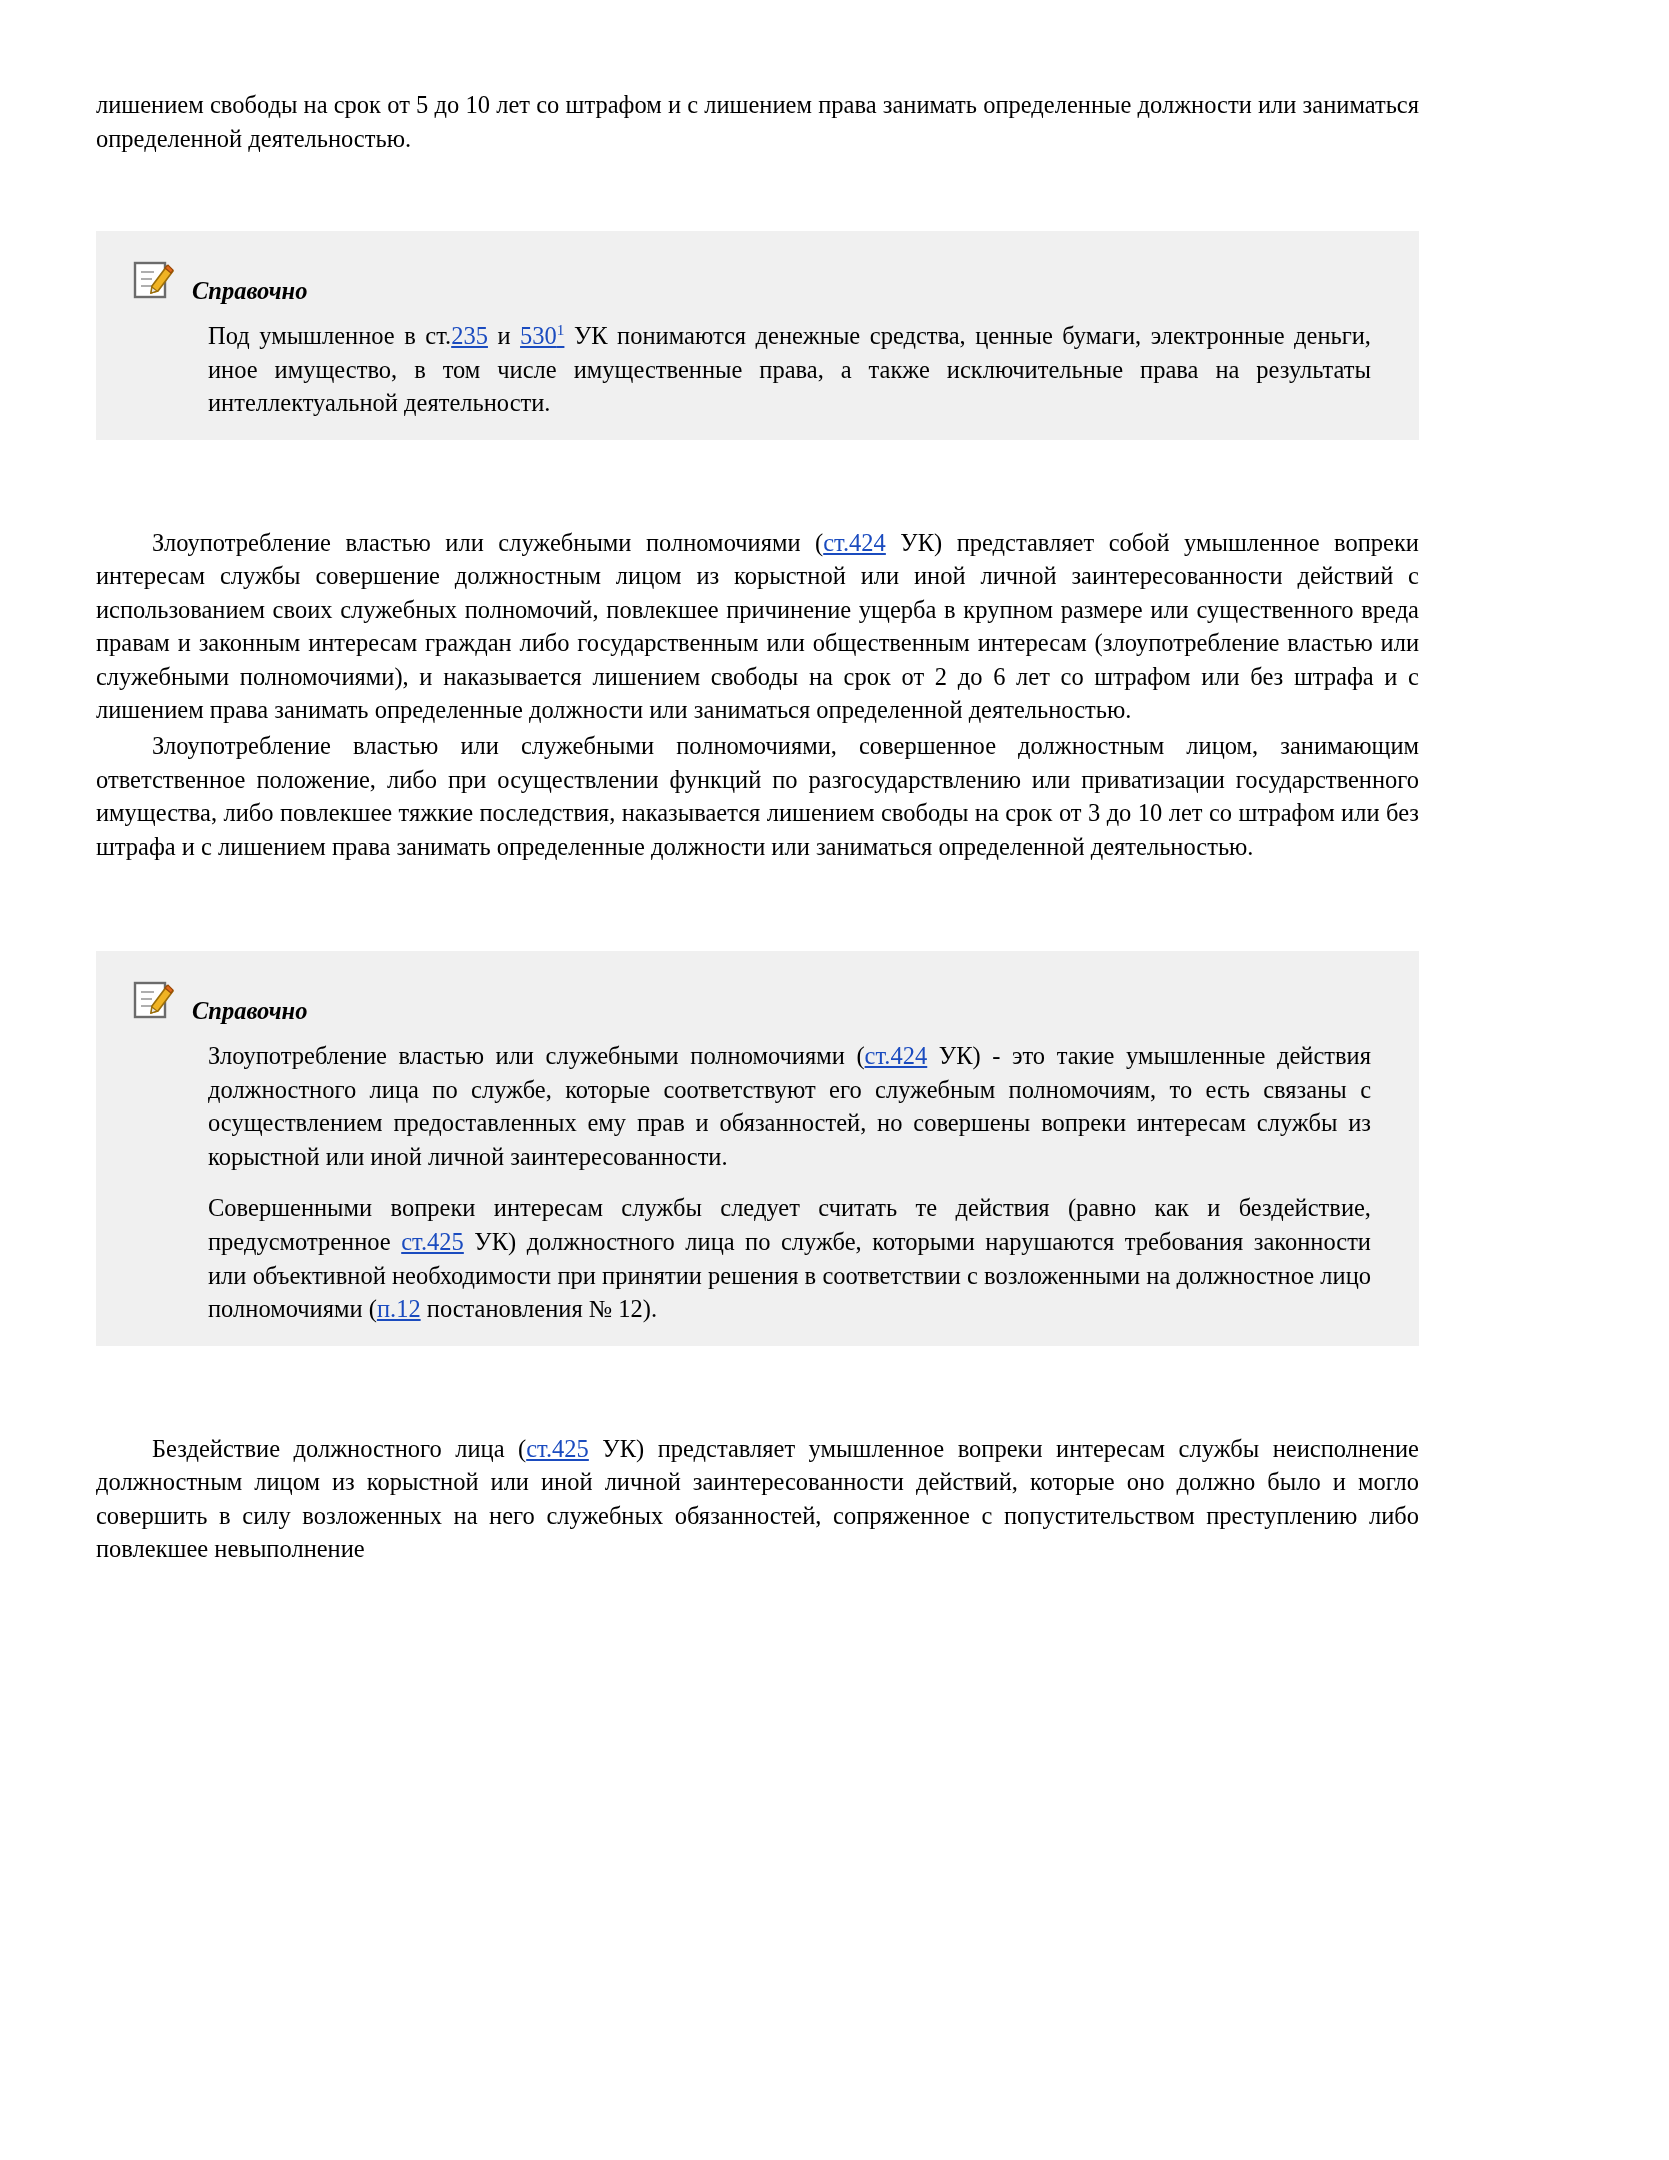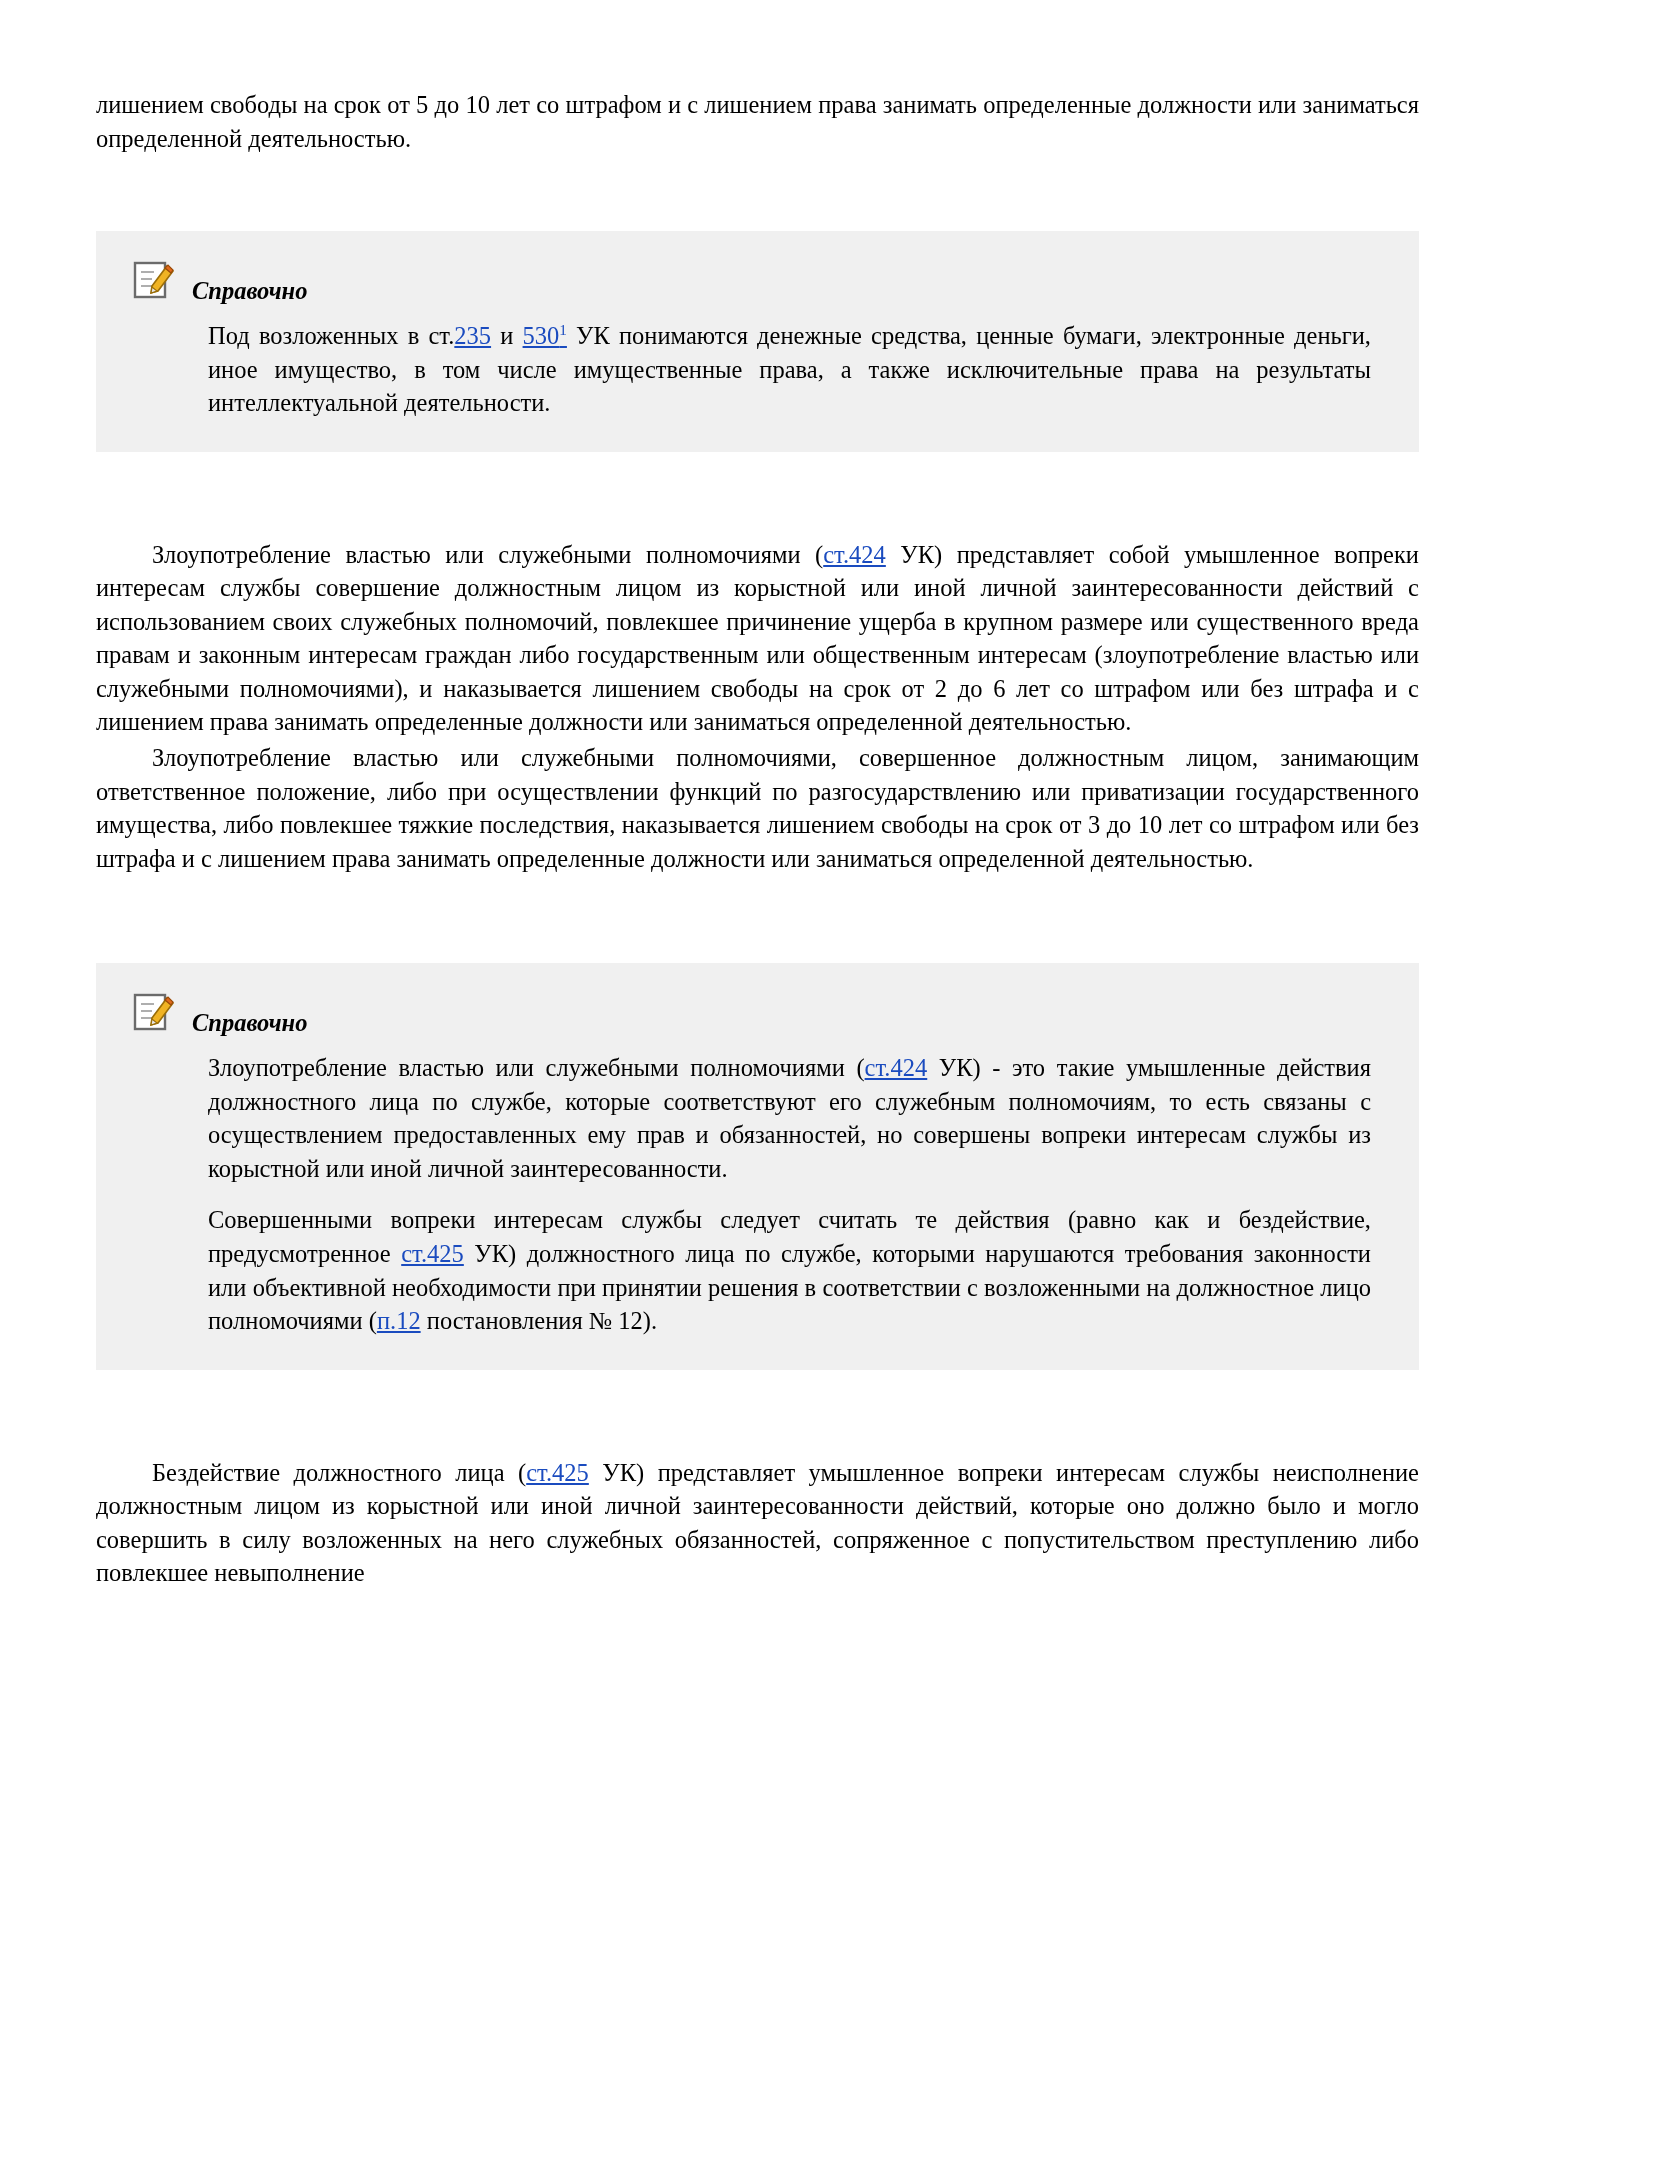--- a/index.html
+++ b/index.html
@@ -32,21 +32,21 @@
   }
   .indent {
     text-indent: 56px;
   }
   .spacer-lg { height: 74px; }
   .spacer-xl { height: 86px; }
 
   
   .refbox {
     background: #f0f0f0;
-    padding: 26px 36px 32px 36px;
+    padding: 26px 36px 20px 36px;
     box-sizing: border-box;
   }
   .ref-head {
     display: flex;
     align-items: flex-start;
     gap: 18px;
     margin-bottom: 12px;
   }
   .ref-icon {
     width: 42px;
@@ -95,21 +95,21 @@
           <polygon points="20,27 35,7 41,12 26,32 19,34" fill="#f0b323" stroke="#9a6d08" stroke-width="1.6"></polygon>
           <polygon points="19,34 20,28 25,32" fill="#e8e8e8" stroke="#9a6d08" stroke-width="1.2"></polygon>
           <polygon points="33,9 39,14 41,11 36,6" fill="#e06a1b" stroke="#9a4a08" stroke-width="1.2"></polygon>
         </svg>
       </span>
       <div class="ref-title">Справочно</div>
     </div>
 
 
     <p>
-      <span>Под возложенных в ст.</span><a class="lnk" href="#">235</a><span> и </span><a class="lnk" href="#"><span>530</span><sup>1</sup></a><span> УК понимаются денежные средства, ценные бумаги, электронные деньги, иное имущество, в том числе имущественные права, а также исключительные права на результаты интеллектуальной деятельности.</span>
+      <span>Под умышленное в ст.</span><a class="lnk" href="#">235</a><span> и </span><a class="lnk" href="#"><span>530</span><sup>1</sup></a><span> УК понимаются денежные средства, ценные бумаги, электронные деньги, иное имущество, в том числе имущественные права, а также исключительные права на результаты интеллектуальной деятельности.</span>
     </p>
 
   </div>
 
   <div class="spacer-xl"></div>
 
   <p class="body-par indent">
     <b>Злоупотребление властью или служебными полномочиями</b><span> (</span><a class="lnk" href="#">ст.424</a><span> УК) представляет собой умышленное вопреки интересам службы совершение должностным лицом из корыстной или иной личной заинтересованности действий с использованием своих служебных полномочий, повлекшее причинение ущерба в крупном размере или существенного вреда правам и законным интересам граждан либо государственным или общественным интересам (злоупотребление властью или служебными полномочиями), и наказывается лишением свободы на срок от 2 до 6 лет со штрафом или без штрафа и с лишением права занимать определенные должности или заниматься определенной деятельностью.</span>
   </p>
 

